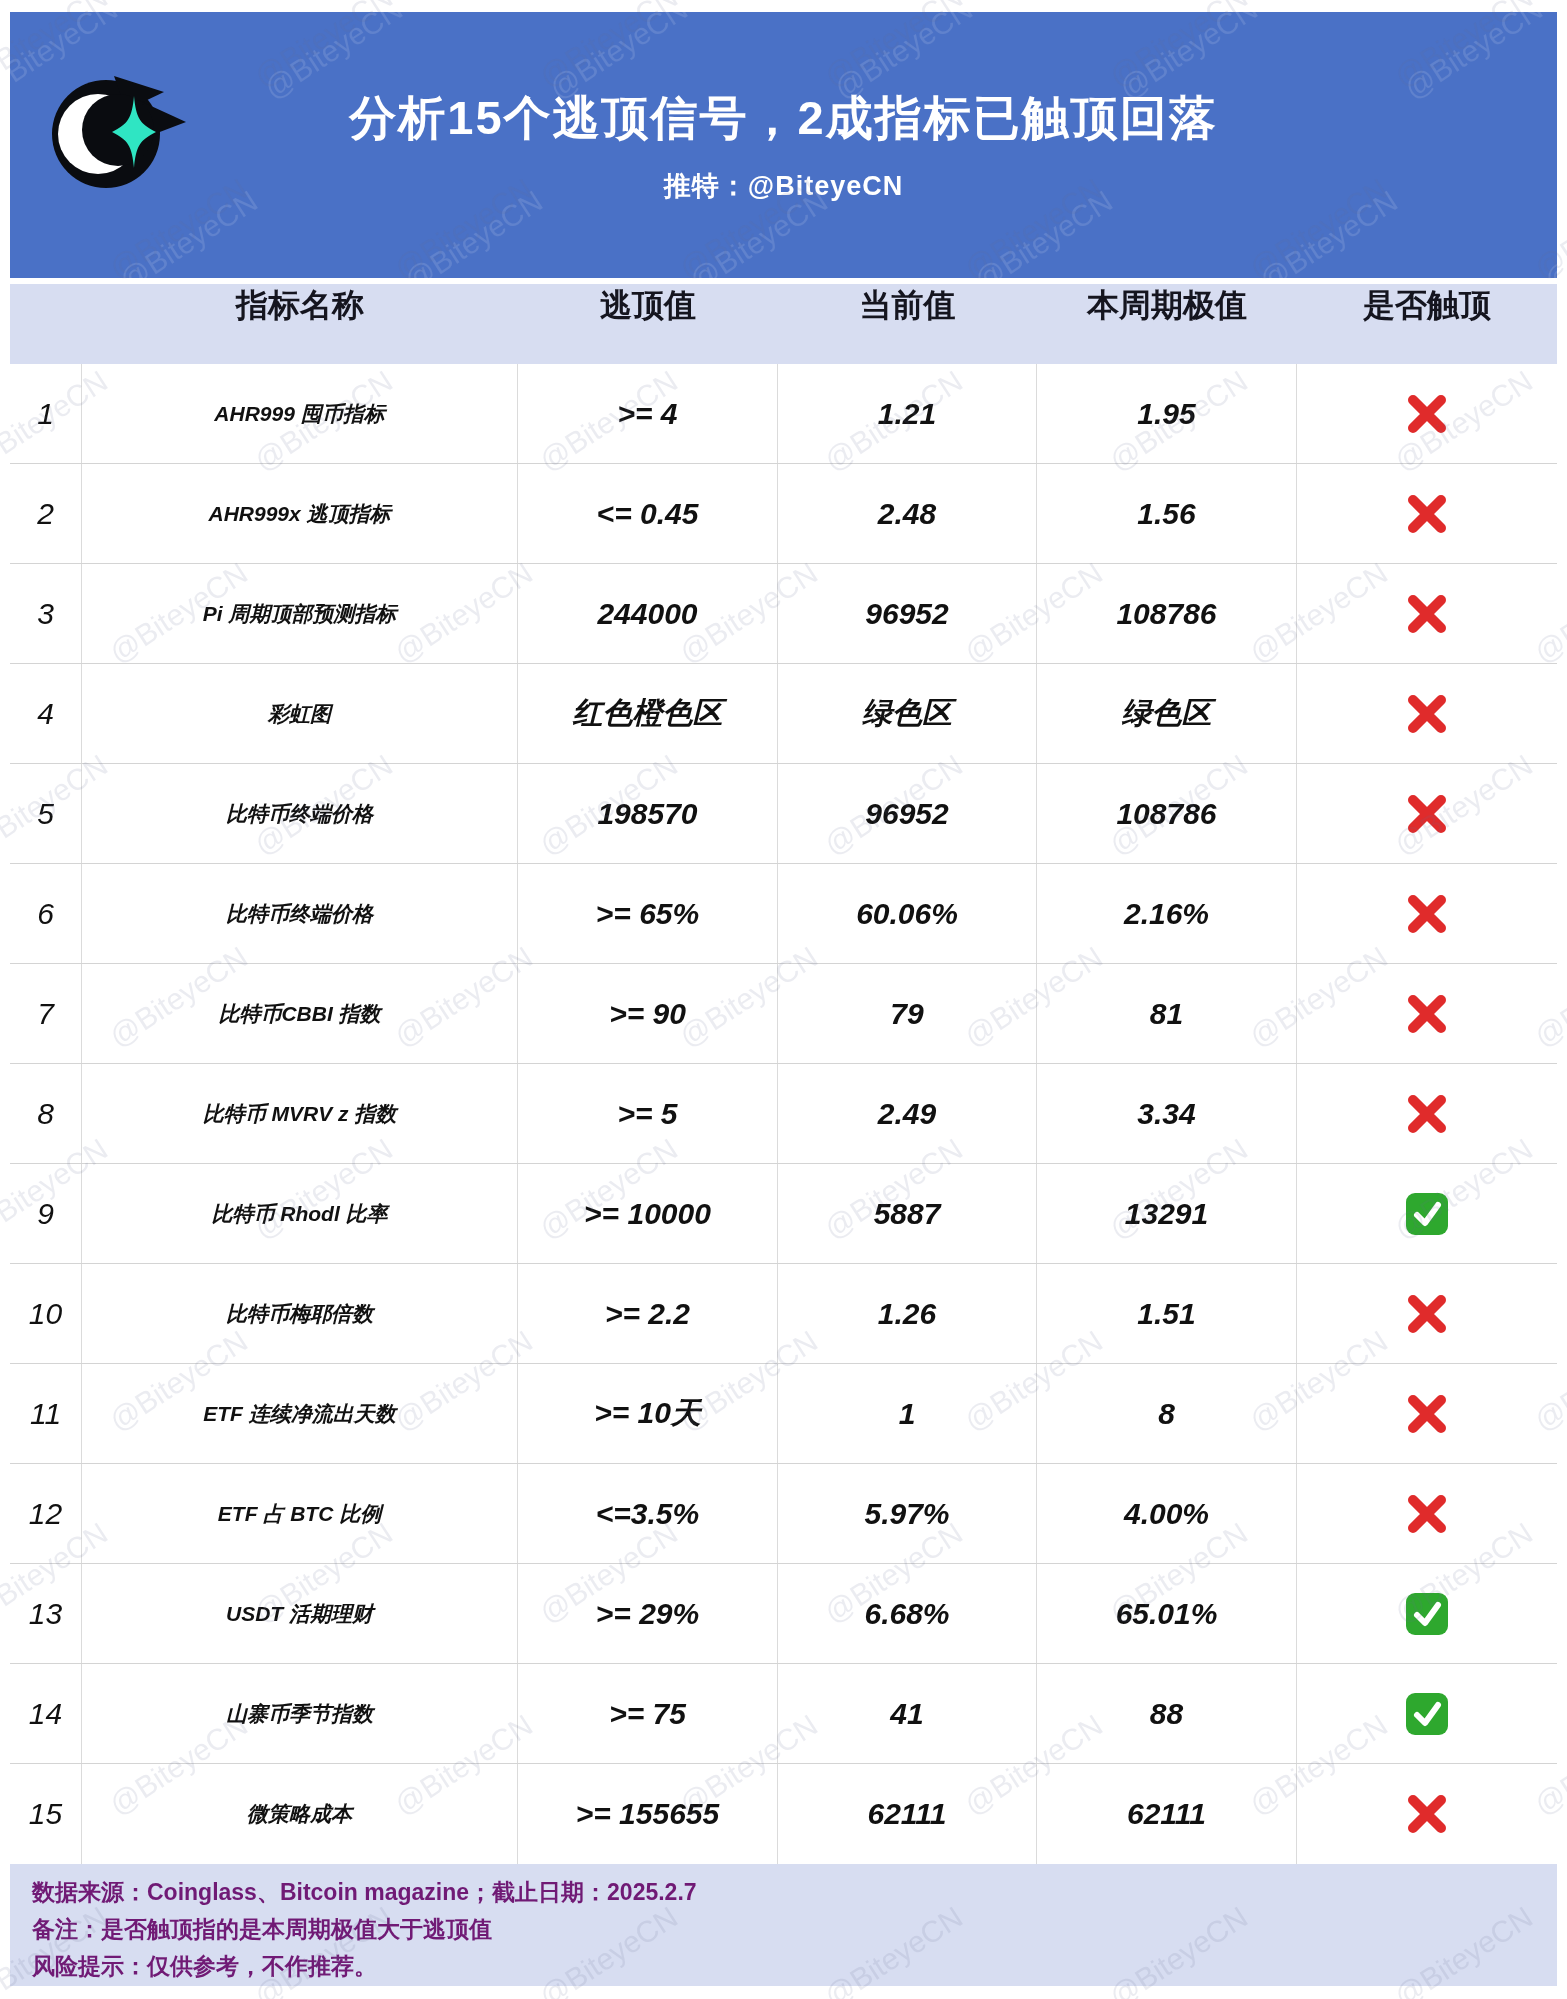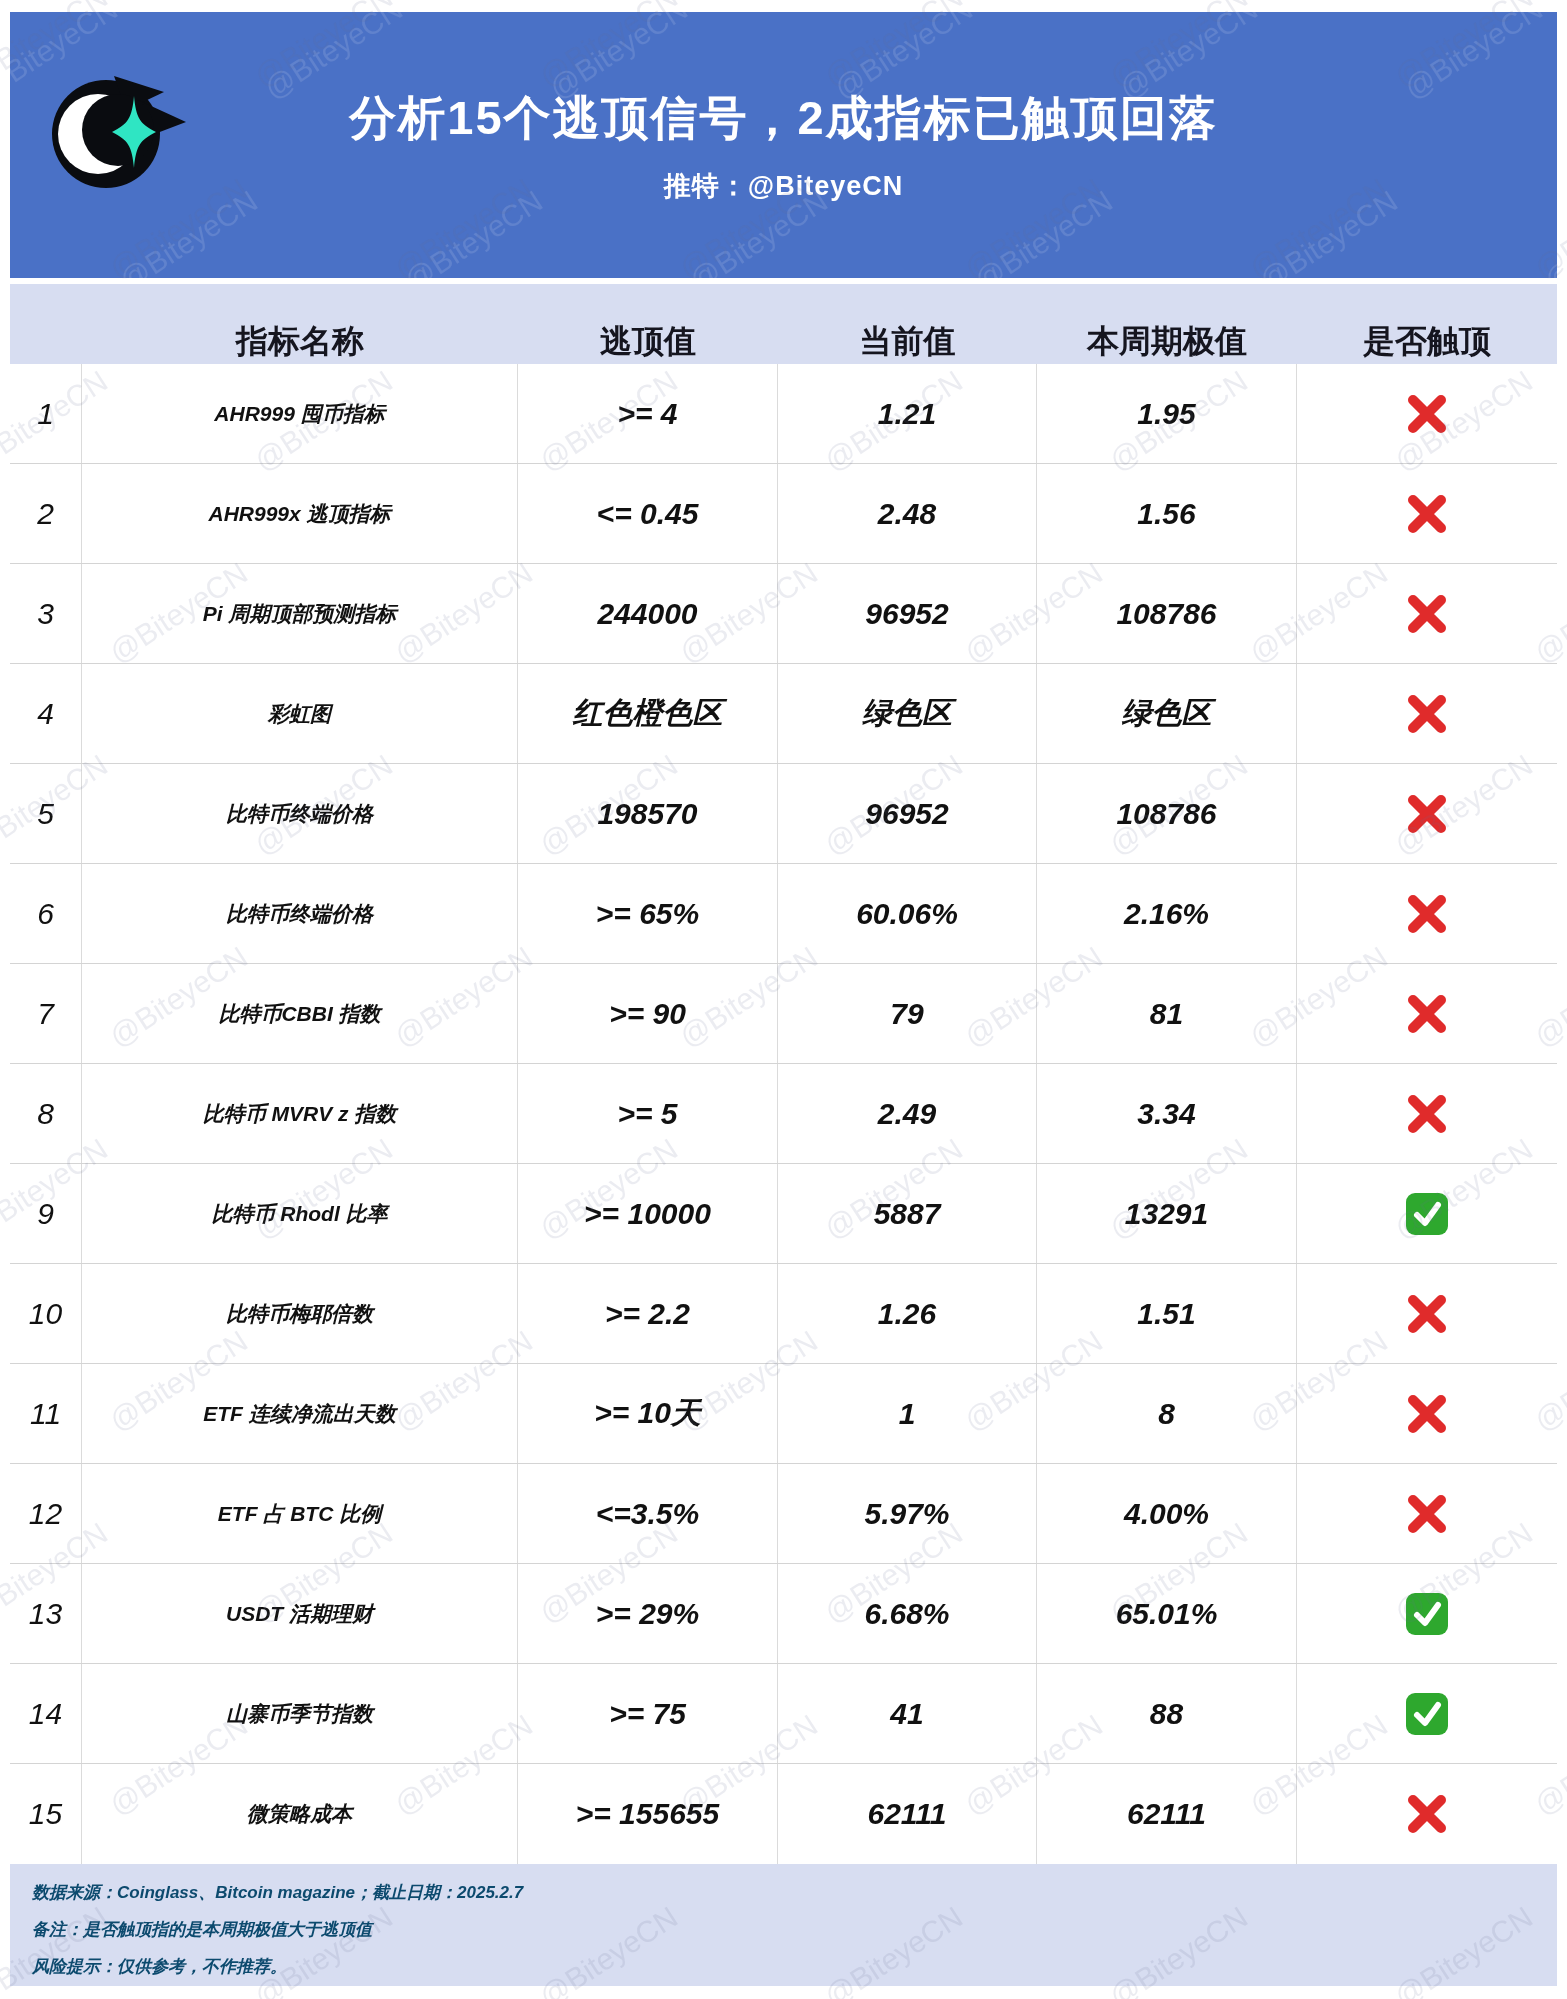--- a/index.html
+++ b/index.html
@@ -15,21 +15,21 @@
   .banner-text {
     position:absolute; inset:0; display:flex; flex-direction:column;
     align-items:center; justify-content:center; gap:18px; color:#fff; z-index:2;
   }
   .title { font-size:47px; font-weight:bold; letter-spacing:2px; }
   .subtitle { font-size:27px; font-weight:bold; letter-spacing:1px; }
   .logo { position:absolute; left:38px; top:60px; width:140px; height:120px; z-index:3; }
   
   .thead {
     position:absolute; left:10px; top:284px; width:1547px; height:80px;
-    background:#D7DDF1; display:flex; align-items:flex-end; z-index:2;
+    background:#D7DDF1; display:flex; align-items:flex-start; z-index:2;
   }
   .thead .h {
     font-weight:bold; font-size:32px; color:#15151f; text-align:center;
     box-sizing:border-box;
   }
   
   .w0{width:72px;} .w1{width:436px;} .w2{width:260px;} .w3{width:259px;}
   .w4{width:260px;} .w5{width:260px;}
   
   .rows {
@@ -49,21 +49,21 @@
   .c.c0 { font-size:30px; font-weight:normal; }
   .c.c1 { font-weight:bold; font-size:21px; }
   .c.c2,.c.c3,.c.c4 { font-weight:bold; font-size:30px; }
   .status-icon { width:48px; height:48px; display:block; }
   
   .footer {
     position:absolute; left:10px; top:1864px; width:1547px; height:122px;
     background:#D7DDF1; z-index:2; box-sizing:border-box; padding:10px 0 0 22px;
   }
   .fline {
-    font-size:17px; font-weight:bold; font-style:italic; color:#0c4a6e;
+    font-size:23px; font-weight:bold; color:#701a75;
     line-height:37px; white-space:nowrap;
   }
   
   .wm-layer { position:absolute; inset:0; pointer-events:none; z-index:4; overflow:hidden; }
   .wm { position:absolute; transform:rotate(-33deg); font-size:30px; white-space:nowrap; }
   .wm-gray .wm { color:rgba(100,112,150,0.13); }
   .wm-white { z-index:3; }
   .wm-white .wm { color:rgba(255,255,255,0.12); }
 </style>
 </head>

